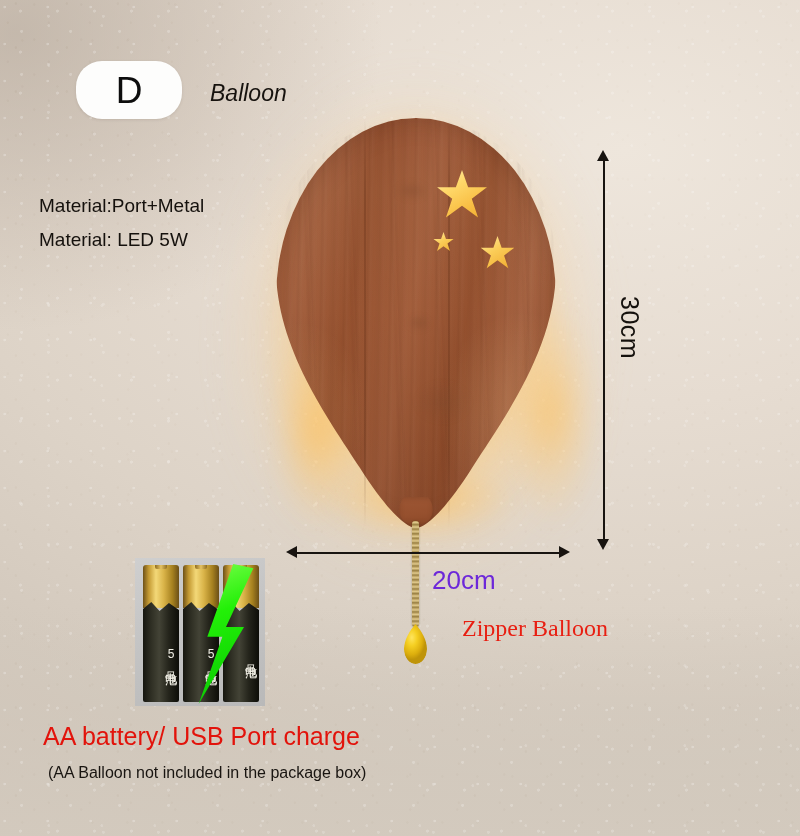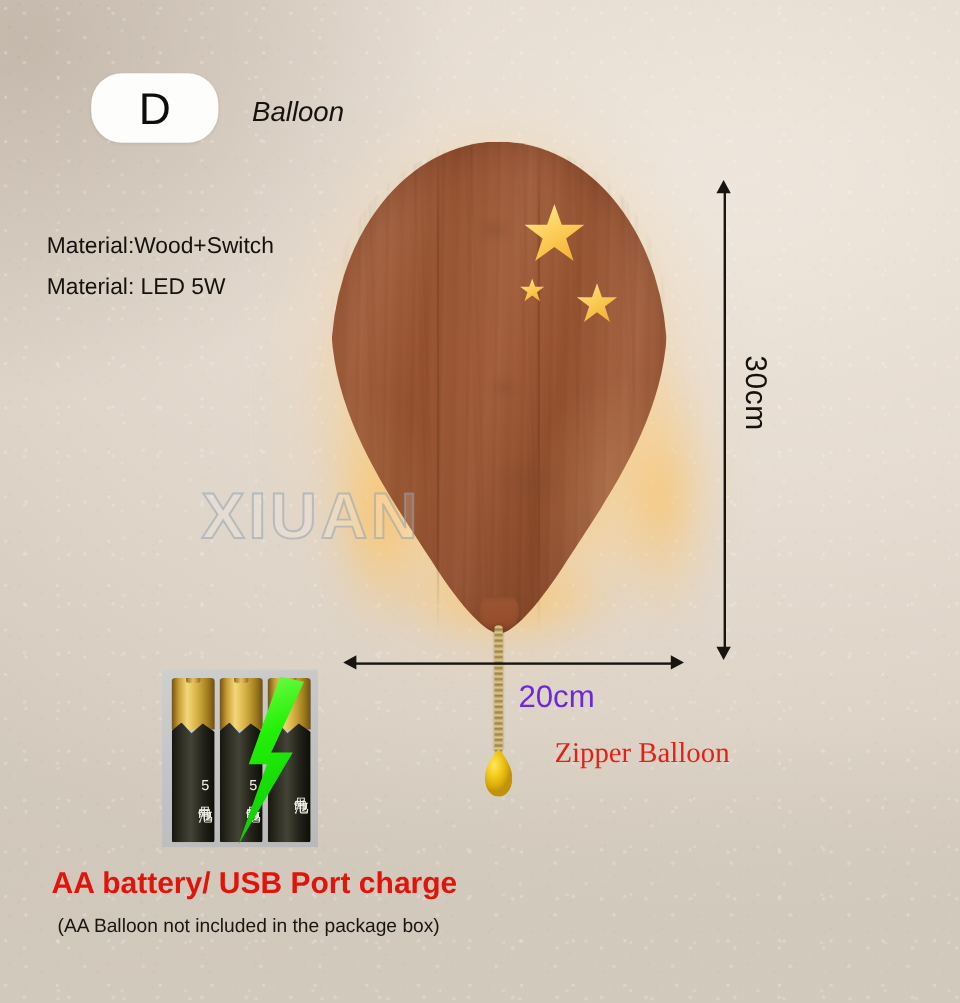--- a/index.html
+++ b/index.html
@@ -320,21 +320,21 @@
     left: 462px; top: 615px;
     font-size: 24px;
     color: #e81f12;
     font-family: "Liberation Serif", serif;
     white-space: nowrap;
   }
   .battery-headline {
     position: absolute;
     left: 43px; top: 722px;
     font-size: 25px;
-    font-weight: bold;
+    font-weight: normal;
     color: #e2130b;
     white-space: nowrap;
   }
   .battery-note {
     position: absolute;
     left: 48px; top: 764px;
     font-size: 16px;
     color: #191511;
     white-space: nowrap;
   }
@@ -445,42 +445,41 @@
     <div class="balloon-neck-shape"></div>
   </div>
 
   <div class="star star-lg"></div>
   <div class="star star-sm"></div>
   <div class="star star-md"></div>
 
   <div class="chain"></div>
   <div class="pull"></div>
 
-  <div class="watermark">XIUAN</div>
 
   <div class="dim-v">
     <div class="arrow-up"></div>
     <div class="dim-v-line"></div>
     <div class="arrow-down"></div>
   </div>
   <div class="dim-v-label">30cm</div>
 
   <div class="dim-h">
     <div class="arrow-left"></div>
     <div class="dim-h-line"></div>
     <div class="arrow-right"></div>
   </div>
   <div class="dim-h-label">20cm</div>
 
   <div class="badge">
     <span class="badge-letter">D</span>
   </div>
   <div class="variant-name">Balloon</div>
 
-  <div class="spec-line spec-material">Material:Wood+Switch</div>
+  <div class="spec-line spec-material">Material:Port+Metal</div>
   <div class="spec-line spec-wattage">Material: LED 5W</div>
 
   <div class="zipper-label">Zipper Balloon</div>
 
   <div class="battery-panel">
     <div class="battery b1">
       <div class="cap">
         <div class="cap-nub"></div>
       </div>
       <div class="body"></div>

